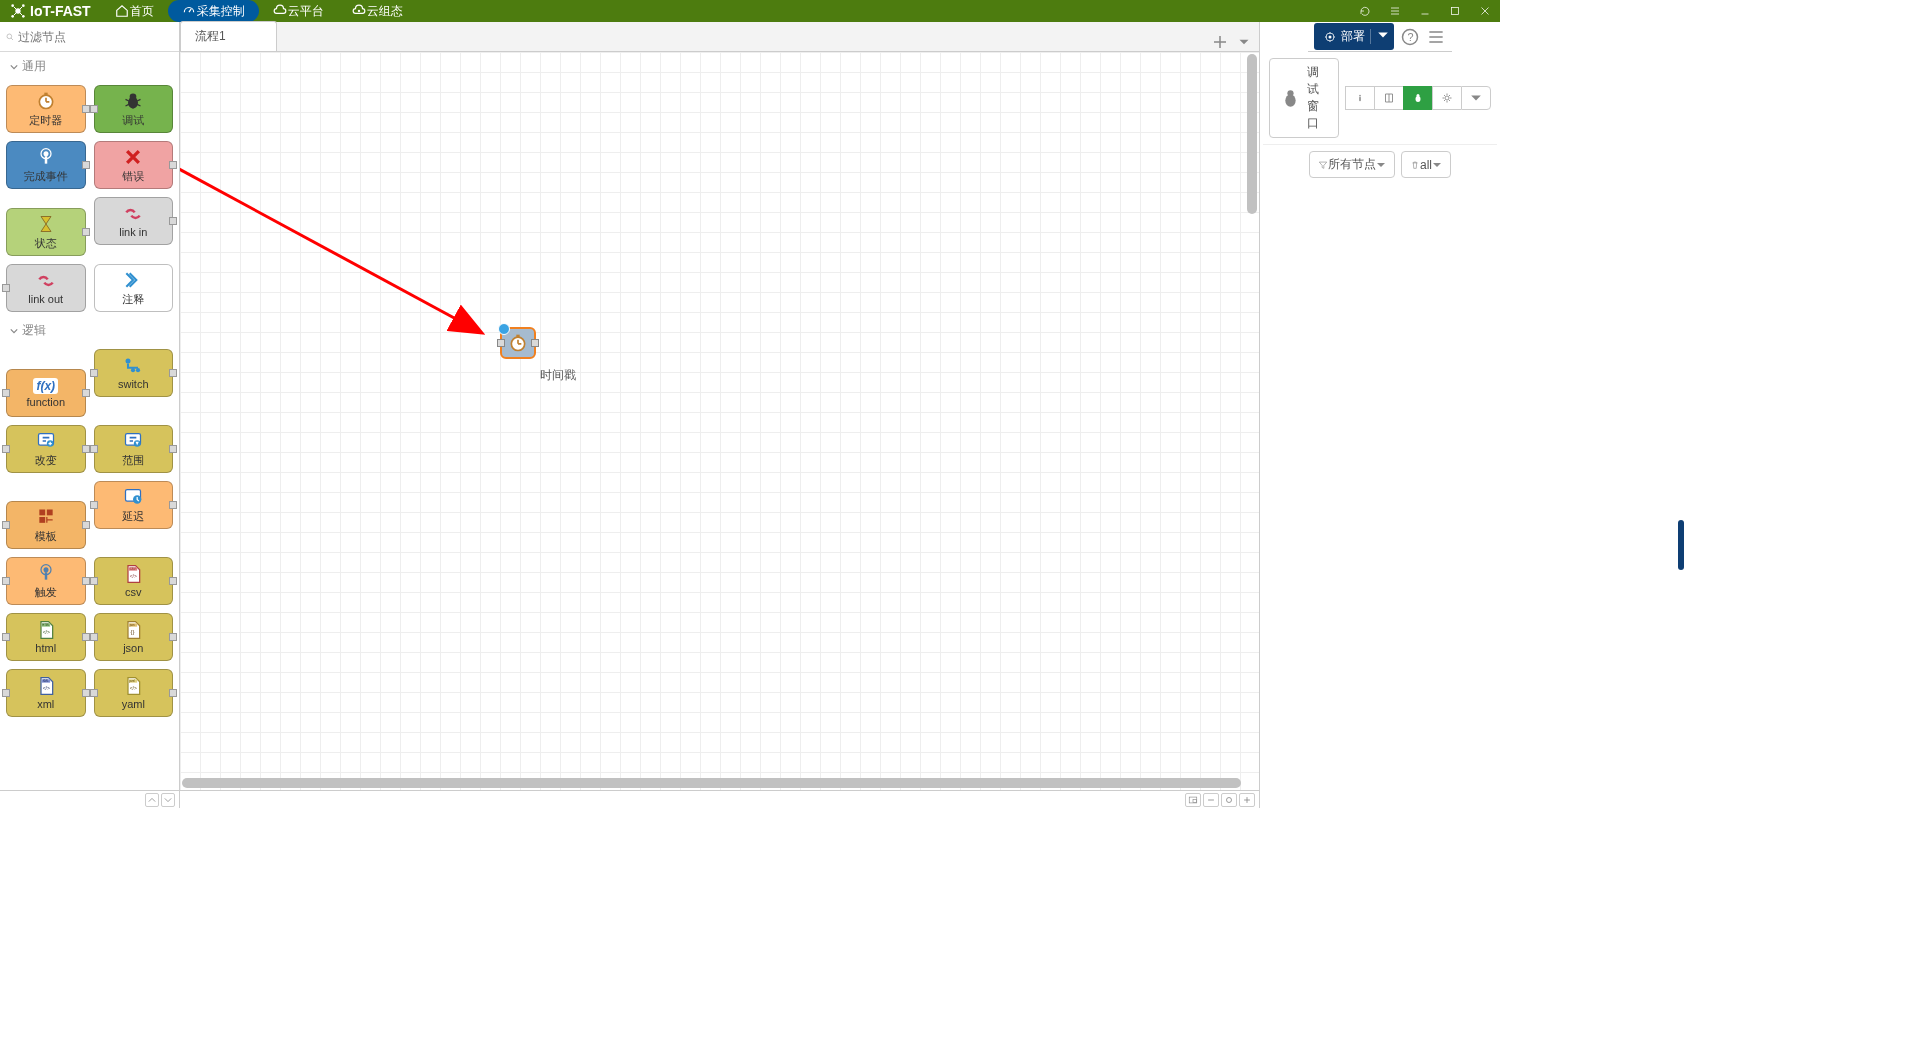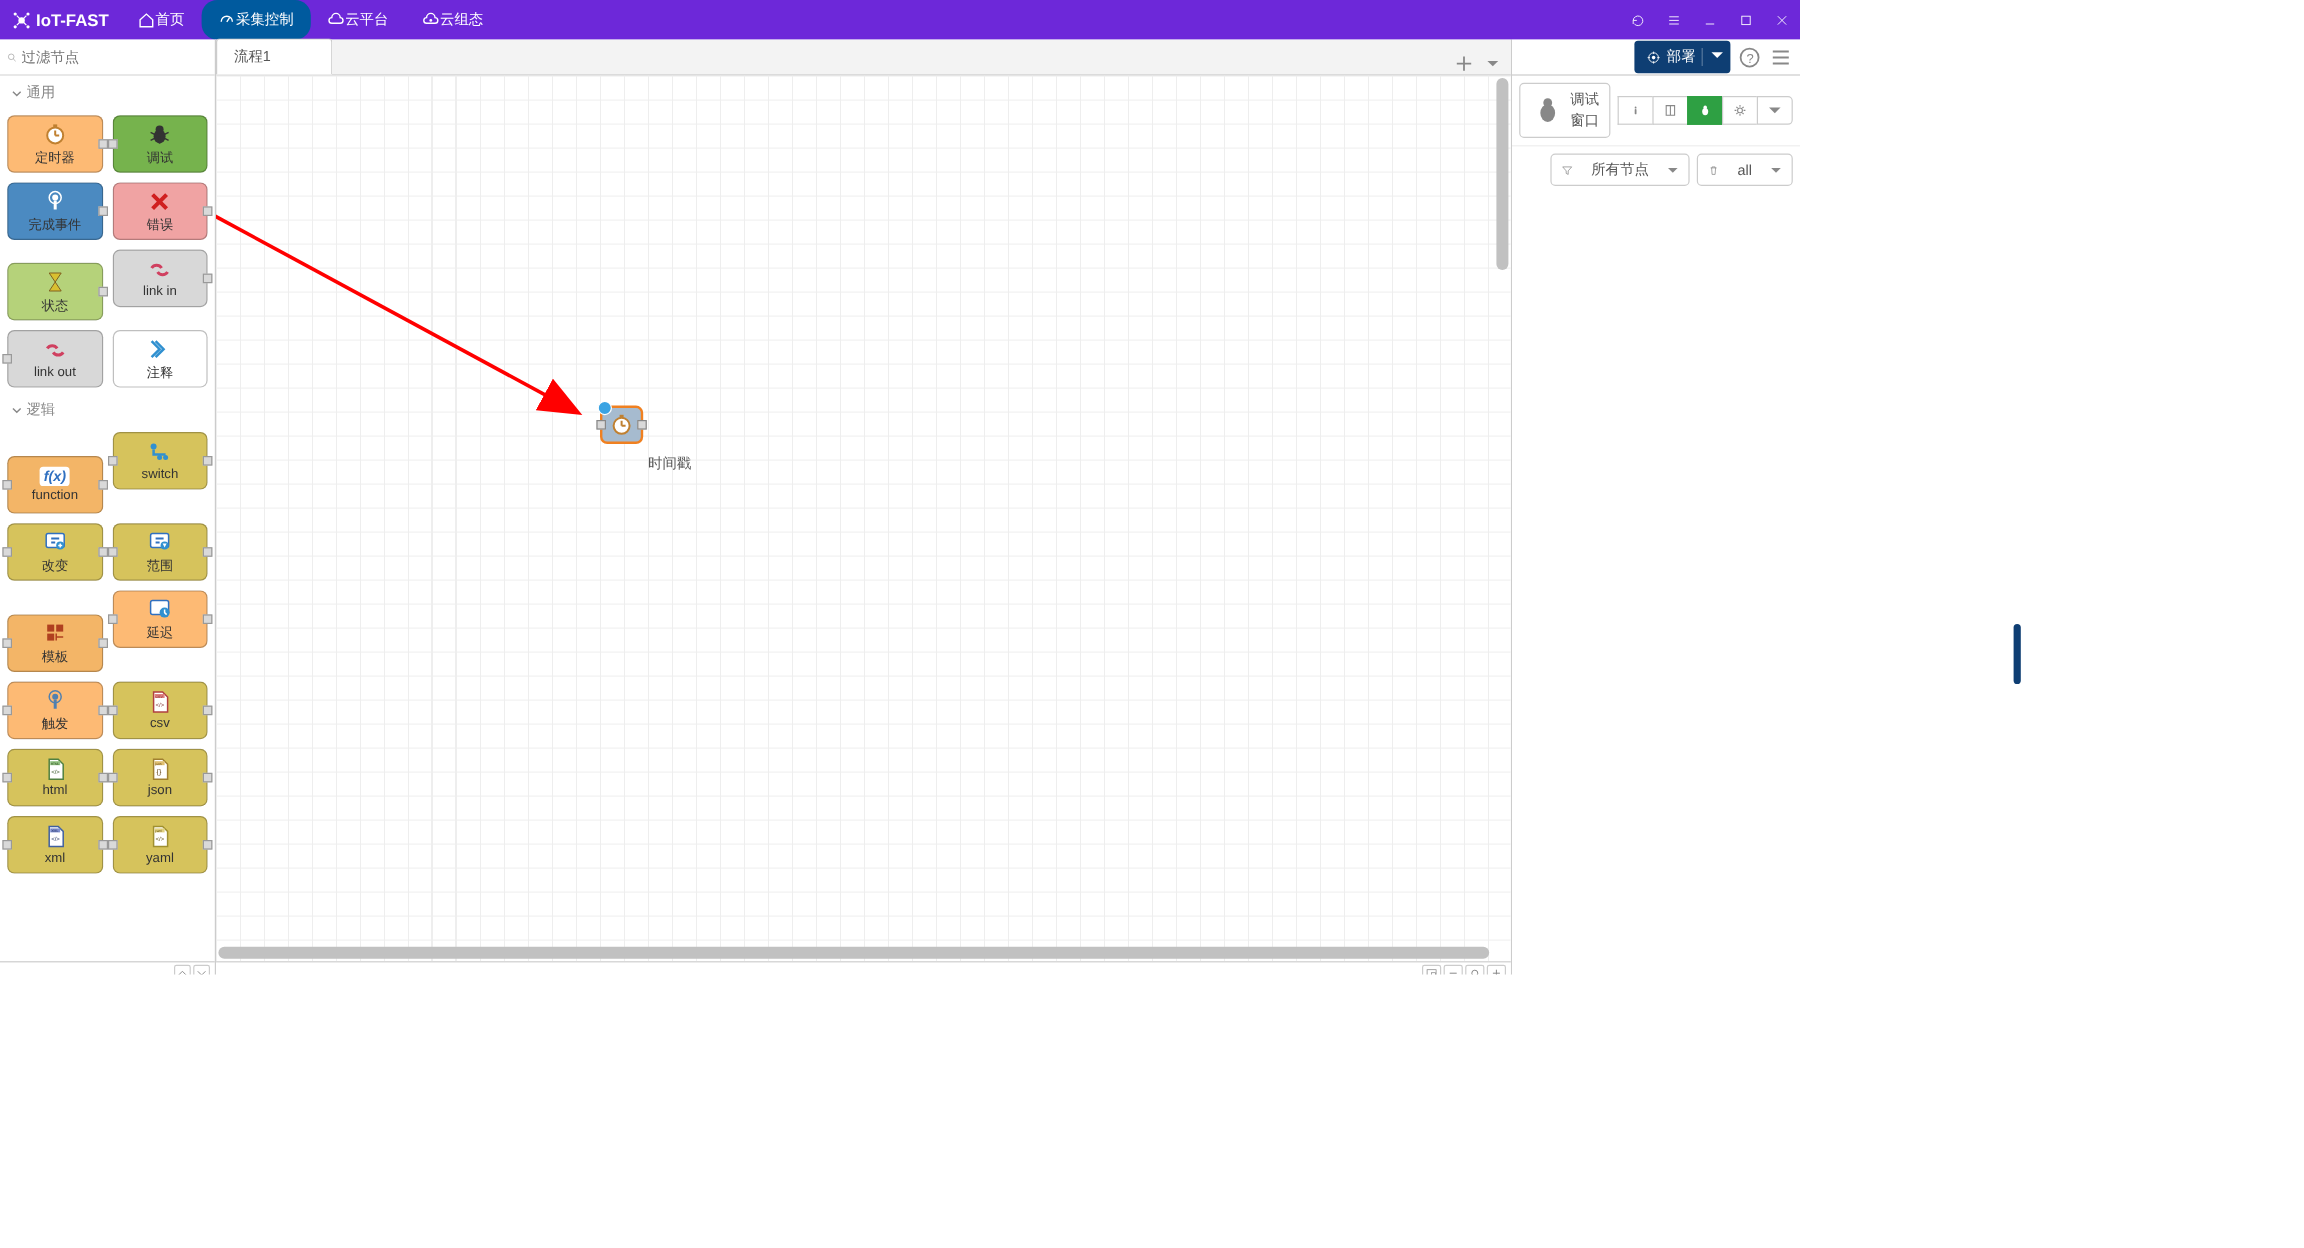--- a/index.html
+++ b/index.html
@@ -1,19 +1,19 @@
 <!DOCTYPE html>
 <html><head>
 <meta charset="utf-8">
 <style>
 * { margin: 0; padding: 0; box-sizing: border-box; font-family: "Microsoft YaHei", Arial, sans-serif; }
 body { width: 1500px; height: 812px; overflow: hidden; background: #fff; }
 
 
-.topbar { height: 33px; background: #6d28d9; display: flex; align-items: center; color: #fff; font-size: 12px; justify-content: center; }
+.topbar { height: 22px; background: #4d7c0f; display: flex; align-items: center; color: #fff; font-size: 12px; justify-content: center; }
 .logo { display: flex; align-items: center; padding: 0 10px; font-weight: bold; font-size: 14px; gap: 4px; }
 .logo svg { width: 16px; height: 16px; }
 .menu-item { padding: 0 14px; height: 100%; display: flex; align-items: center; gap: 1px; cursor: pointer; }
 .menu-item.active { background: #005a9e; border-radius: 13px; }
 .menu-item svg { width: 14px; height: 14px; }
 .topbar-right { margin-left: auto; display: flex; align-items: center; }
 .win-btn { width: 30px; height: 26px; display: flex; align-items: center; justify-content: center; cursor: pointer; }
 .win-btn svg { width: 12px; height: 12px; stroke: #fff; fill: none; stroke-width: 1.5; }
 
 
@@ -64,37 +64,37 @@
 .canvas-node-label { position:absolute; top:38px; left:50%; transform:translateX(-50%); font-size:12px; color:#555; white-space:nowrap;margin-left:40px; }
 .canvas-node .port { background:#d9d9d9; border:1px solid #888; }
 
 .arrow { position:absolute; pointer-events:none; }
 
 .footer-bar { height: 18px; border-top: 1px solid #ccc; background: #fff; display: flex; align-items: center; justify-content: flex-end; padding: 0 4px; gap: 2px; }
 .footer-bar .mini-btn { width: 16px; height: 14px; border: 1px solid #ccc; border-radius: 2px; display:flex;align-items:center;justify-content:center; cursor:pointer; }
 .footer-bar .mini-btn svg { width:10px; height:10px; }
 
 
-.rightbar { width: 240px; display:flex; flex-direction:column; background:#fff; }
+.rightbar { width: 240px; display:flex; flex-direction:column; background:#fff;align-items:center; }
 .rightbar-header { height:30px; border-bottom:1px solid #ccc; display:flex; align-items:center; justify-content:flex-end; padding:0 6px; gap:6px; }
 .deploy-btn { background:#0e3e73; color:#fff; font-size:12px; padding:5px 10px; border-radius:3px; display:flex; align-items:center; gap:5px; cursor:pointer; }
 .deploy-btn .caret { width:14px; border-left:1px solid rgba(255,255,255,.3); padding-left:6px; }
 .deploy-btn svg { width:12px; height:12px; }
 .rightbar-header .ico-btn { width:20px; height:20px; display:flex; align-items:center; justify-content:center; cursor:pointer; color:#888; }
 
 .rightbar-tabs { display:flex; align-items:center; padding:6px; gap:0; border-bottom:1px solid #eee; }
 .rightbar-tab { border:1px solid #ccc; border-right:none; padding:5px 8px; font-size:12px; color:#555; display:flex; align-items:center; gap:4px; cursor:pointer; background:#fff; }
 .rightbar-tab:first-child { border-top-left-radius:4px; border-bottom-left-radius:4px; }
 .rightbar-tab:last-child { border-right:1px solid #ccc; border-top-right-radius:4px; border-bottom-right-radius:4px; }
 .rightbar-tab.active-green { background:#2ea043; color:#fff; border-color:#2ea043; }
 .rightbar-tab svg { width:12px; height:12px; }
 .debug-title { flex:1; border:1px solid #ccc; border-radius:4px; padding:5px 8px; font-size:12px; color:#555; margin-right:6px; display:flex; align-items:center; gap:4px; }
 
 .rightbar-filters { display:flex; justify-content:flex-end; padding:6px; gap:6px; }
-.filter-btn { border:1px solid #ccc; border-radius:4px; padding:4px 8px; font-size:12px; color:#555; display:flex; align-items:center; gap:15px; cursor:pointer; }
+.filter-btn { border:1px solid #ccc; border-radius:4px; padding:4px 8px; font-size:12px; color:#555; display:flex; align-items:center; gap:0; cursor:pointer; }
 .filter-btn svg { width:10px; height:10px; }
 
 .rightbar-body { flex:1; }
 .rightbar-resize { position:absolute; right:236px; top:50%; width:6px; height:50px; background:#0e3e73; border-radius:3px; cursor:ew-resize;}
 
 </style>
 </head>
 <body>
 
 <div class="topbar">

